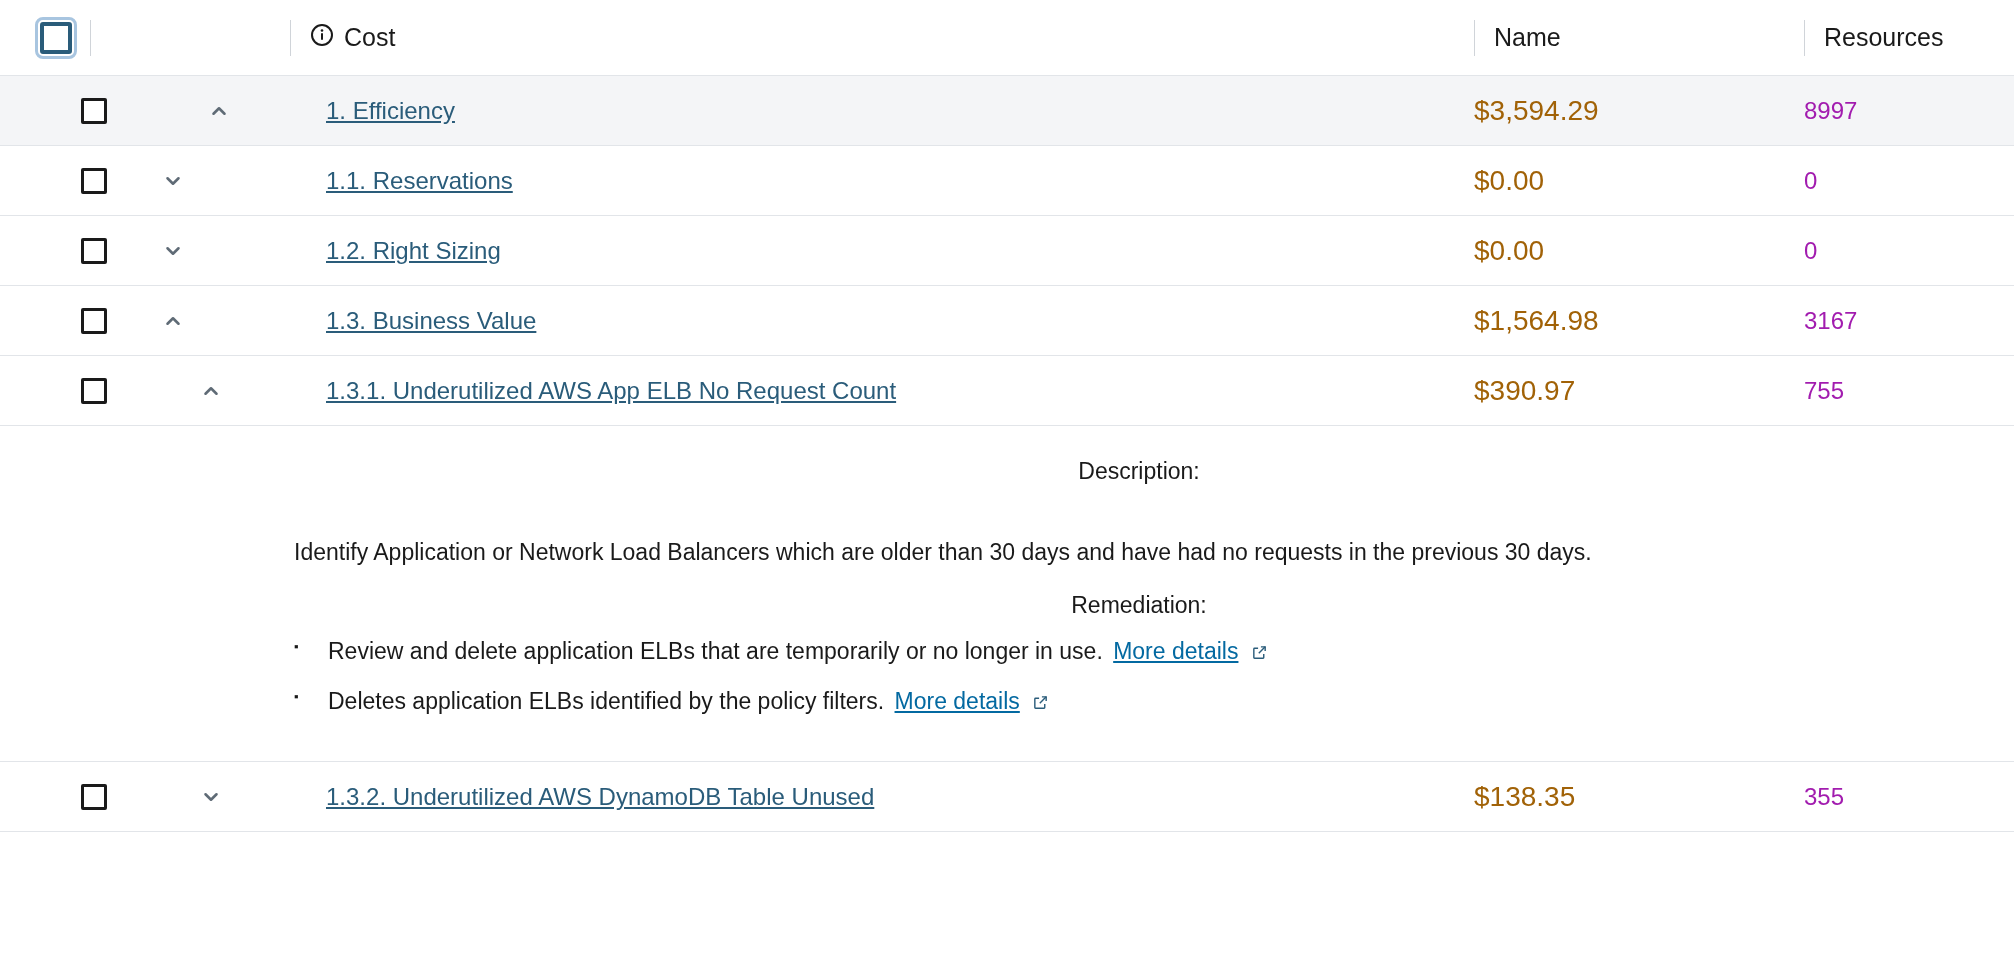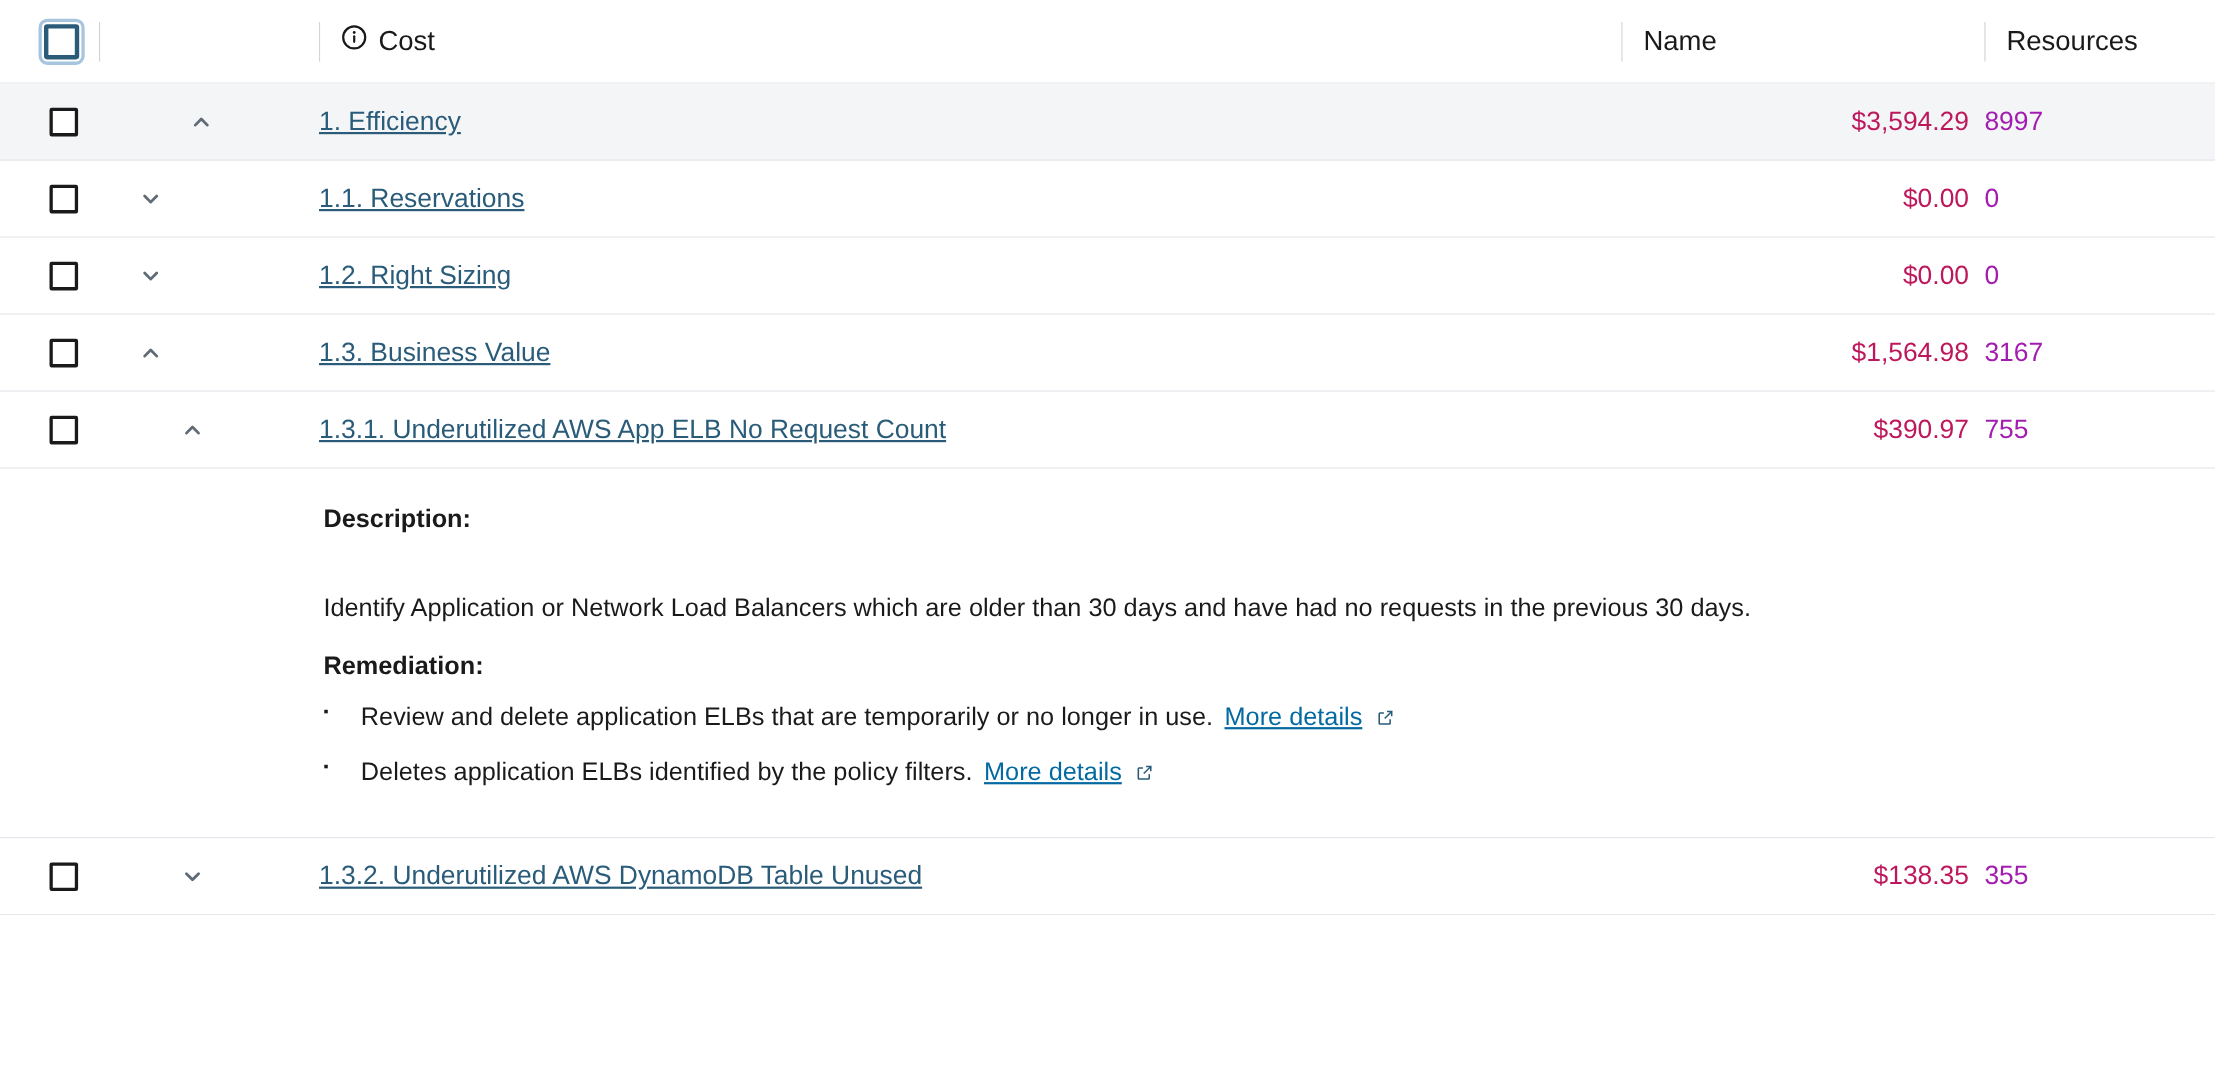--- a/index.html
+++ b/index.html
@@ -9,50 +9,50 @@
     display: grid;
     grid-template-columns: 90px 200px 1fr 330px 210px;
     align-items: center;
     border-bottom: 1px solid #e2e5e9;
   }
   .hdr { height: 76px; font-size: 25px; color: #1a1a1a; }
   .hdr .divider { border-left: 1px solid #d0d4d9; height: 36px; display:flex; align-items:center; padding-left:19px; }
   .hdr .col-check { padding-left: 40px; border-left: none; }
   .hdr .col-cost { justify-content:flex-start; gap:10px; }
   .hdr .col-res { }
-  .row { height: 70px; font-size: 24px; }
+  .row { height: 70px; font-size: 24px; padding-left: 36px; }
   .row.open { background: #f4f5f7; }
   .row .cell { padding-right: 14px; }
   .col-check { display:flex; align-items:center; justify-content:flex-start; padding-left:45px; }
   .col-toggle-0 { display:flex; align-items:center; justify-content:center; padding-right: 80px;}
   .col-toggle-1 { display:flex; align-items:center; justify-content:flex-start; padding-left: 36px;}
   .col-toggle-2 { display:flex; align-items:center; justify-content:flex-start; padding-left: 74px;}
   .link { color: #2a5c7a; text-decoration: underline; font-size: 24px; }
-  .cost { color: #be185d; text-align: right; padding-right: 30px; font-size: 24px; }
+  .cost { color: #a16207; padding-right: 30px; font-size: 28px; }
   .res { color: #a21caf; font-size: 24px; }
   .checkbox {
     width: 26px; height: 26px; border: 3px solid #1a1a1a; border-radius: 2px;
     background: #fff; display:inline-block;
   }
   .checkbox.hdr-chk {
     width: 32px; height:32px; border: 4px solid #2a5c7a; border-radius:3px;
     outline: 3px solid #a8c5e0; outline-offset: 2px;
   }
   .chev { width: 22px; height: 22px; display:inline-block; }
   .chev svg { width:100%; height:100%; }
   .chev .stroke { stroke:#5f6b76; stroke-width:2.8; fill:none; stroke-linecap:round; stroke-linejoin:round; }
   .info-icon svg { width:24px; height:24px; }
   .info-icon .circ { fill:none; stroke:#1a1a1a; stroke-width:2; }
   .info-icon .txt { fill:#1a1a1a; }
   .detail-panel {
     border-bottom: 1px solid #e2e5e9;
     padding: 28px 30px 28px 294px;
     font-size: 23px; color:#1a1a1a; line-height:1.55;
   }
-  .detail-panel .label { font-weight: 700; margin-bottom: 10px; }
+  .detail-panel .label { font-weight: 400; margin-bottom: 10px; text-align: center; }
   .detail-panel .descr { margin-bottom: 18px; margin-top: 45px; }
   .detail-panel ul { list-style: none; margin-top: 10px; }
   .detail-panel li { position: relative; padding-left: 34px; margin-bottom: 12px; }
   .detail-panel li::before { content:"▪"; position:absolute; left:0; top:3px; font-size:13px; color:#1a1a1a; }
   .detail-panel .md-link { color:#0369a1; text-decoration: underline; margin-left:4px; }
   .ext-icon { display:inline-block; vertical-align:-2px; margin-left:6px; }
   .ext-icon svg { width:17px; height:17px; }
   .ext-icon .st { stroke:#2a5c7a; stroke-width:2; fill:none; }
 </style>
 </head>

